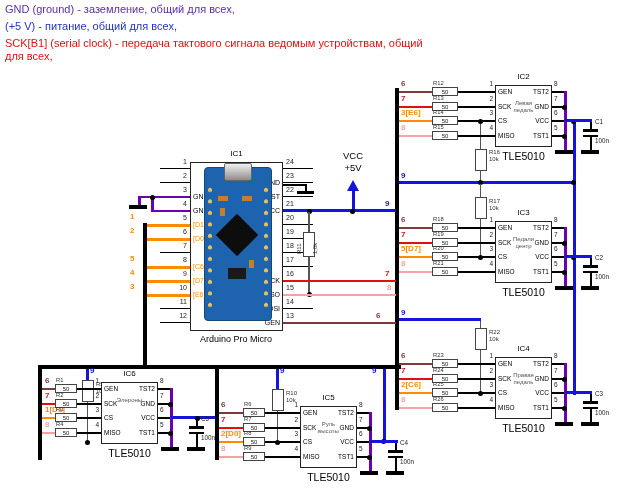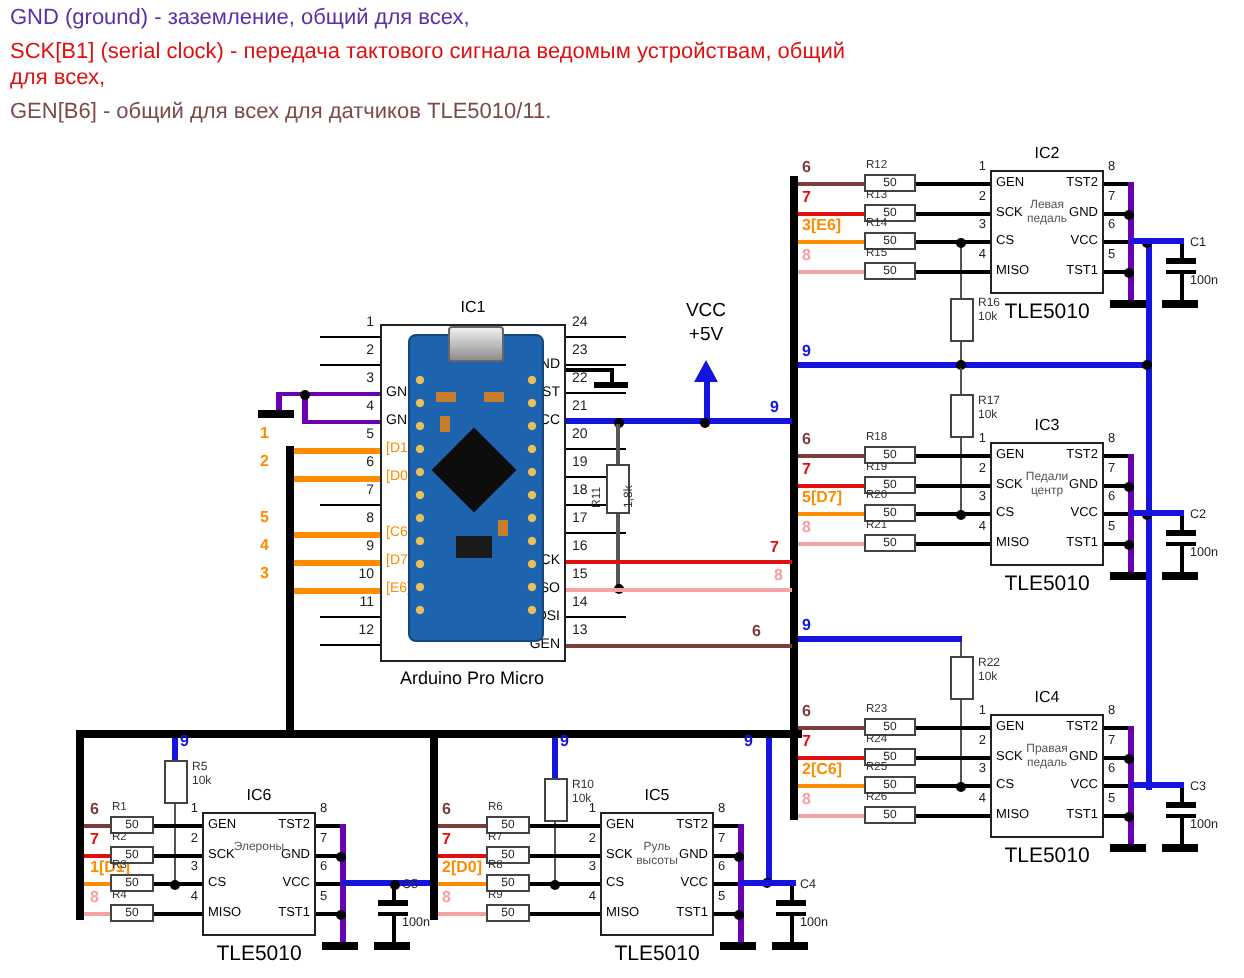--- a/index.html
+++ b/index.html
@@ -83,22 +83,22 @@
   .arrowhead{position:absolute;width:0;height:0;border-left:6px solid transparent;
              border-right:6px solid transparent;border-bottom:11px solid #1414dd}
 </style>
 </head>
 <body>
 
 <div class="abs" style="left:0;top:0;width:622px;height:489px">
 
   <div class="legend">
     <div class="lg-gnd">GND (ground) - заземление, общий для всех,</div>
+    <div class="lg-vcc">(+5 V) - питание, общий для всех,</div>
     <div class="lg-sck">SCK[B1] (serial clock) - передача тактового сигнала ведомым устройствам, общий для всех,</div>
-    <div class="lg-gen">GEN[B6] - общий для всех для датчиков TLE5010/11.</div>
   </div>
 
   <div class="bus" style="left:395px;top:88px;width:4px;height:322px"></div>
   <div class="bus" style="left:38px;top:365px;width:363px;height:4px"></div>
   <div class="bus" style="left:143px;top:223px;width:4px;height:146px"></div>
   <div class="bus" style="left:38px;top:365px;width:4px;height:95px"></div>
   <div class="bus" style="left:215px;top:365px;width:4px;height:95px"></div>
 
   <span class="abs ctr" style="left:190px;top:149px;width:93px;font-size:8px">IC1</span>
   <div class="icbox" style="left:190px;top:162px;width:93px;height:169px"></div>
@@ -529,21 +529,21 @@
     <div class="vb"></div>
     <div class="cvx" style="left:95px;top:37px;height:7px"></div>
     <div class="cp" style="top:44px"></div>
     <div class="cp" style="top:49.5px"></div>
     <div class="cvx" style="left:95px;top:52px;height:13px"></div>
     <div class="gb gbC"></div>
     <span class="clab" style="top:33px">C4</span>
     <span class="clab" style="top:52px">100n</span>
   </div>
 
-  <div class="sensor fC" style="left:101px;top:406px">
+  <div class="sensor fC" style="left:101px;top:382px">
     <span class="sref">IC6</span>
     <div class="sbox"></div>
     <span class="sdesc">Элероны</span>
     <span class="spart">TLE5010</span>
     <div class="w w0 cG"></div>
     <div class="w w1 cS"></div>
     <div class="w w2 cC"></div>
     <div class="w w3 cM"></div>
     <span class="nlb b0 tG">6</span>
     <span class="nlb b1 tS">7</span>

